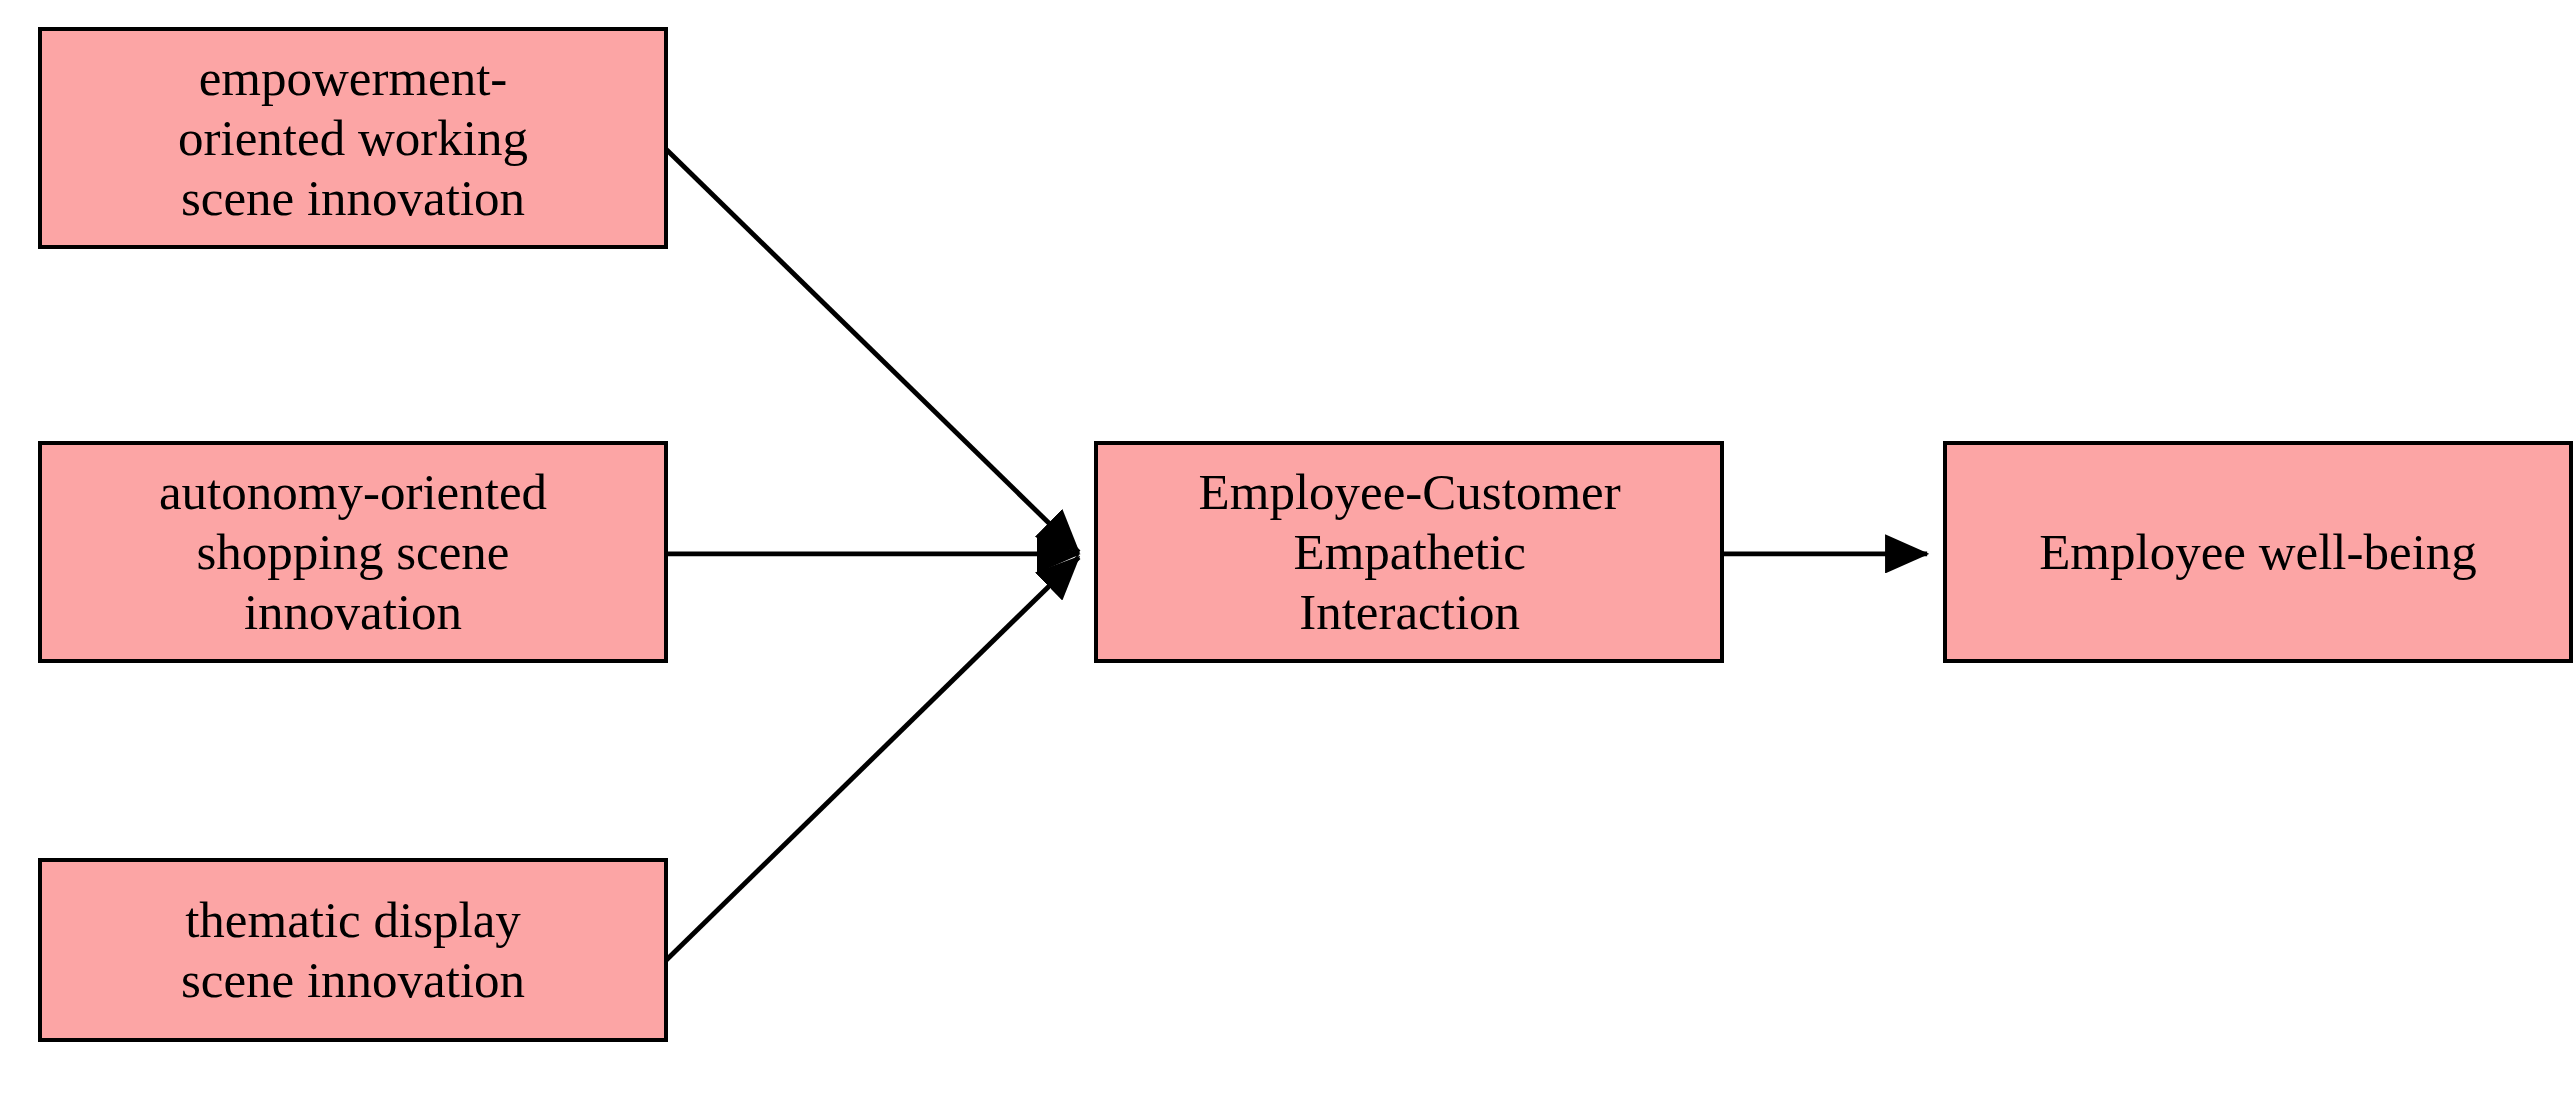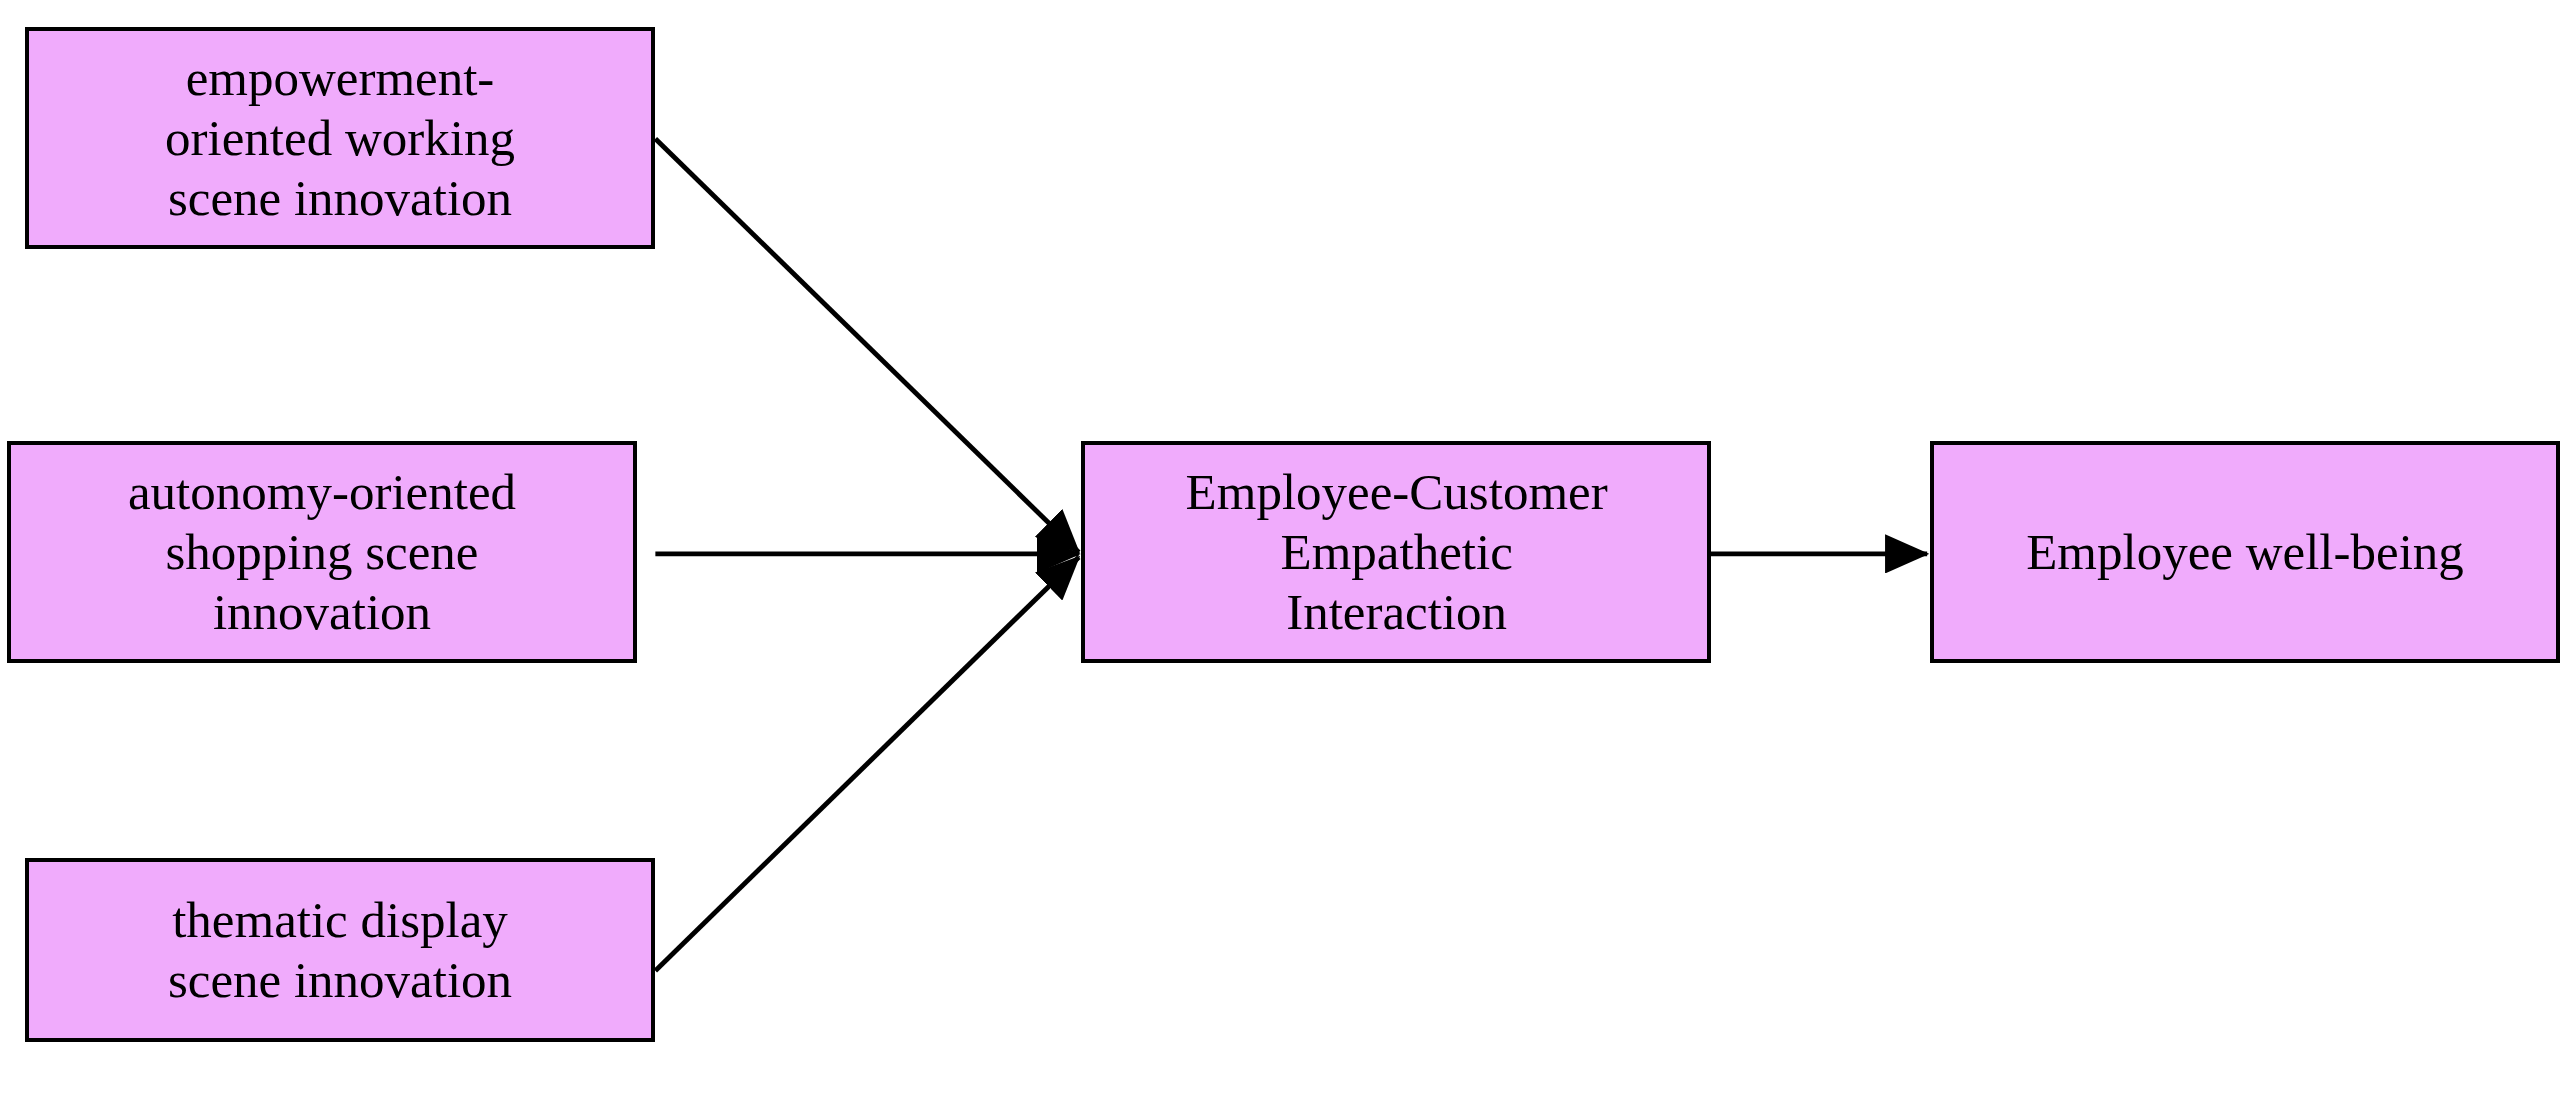--- a/index.html
+++ b/index.html
@@ -20,40 +20,41 @@
     left: 0;
     top: 0;
     width: 2576px;
     height: 1107px;
     pointer-events: none;
   }
   .node {
     position: absolute;
     box-sizing: border-box;
     border: 4.1px solid #000000;
-    background: #f0abfc;
+    background: #fca5a5;
     display: flex;
     align-items: center;
     justify-content: center;
     text-align: center;
     color: #000000;
     line-height: 1.18;
     font-size: 51px;
     padding: 0 14.7px;
     z-index: 2;
+    margin-left: 13px;
   }
   .node-text {
     display: block;
     width: 100%;
     white-space: pre-line;
   }
 
   
   #node-empowerment      { left: 25px;   top: 27px;   width: 630px; height: 222px; }
-  #node-autonomy         { left: 7px;   top: 441px;  width: 630px; height: 222px; }
+  #node-autonomy         { left: 25px;   top: 441px;  width: 630px; height: 222px; }
   #node-thematic         { left: 25px;   top: 858px; width: 630px; height: 184px; }
   #node-interaction      { left: 1081px; top: 441px;  width: 630px; height: 222px; padding-left: 16px; }
   #node-wellbeing        { left: 1930px; top: 441px;  width: 630px; height: 222px; }
 </style>
 </head>
 <body>
 
 <div id="canvas">
 
   <svg id="edges" viewBox="0 0 3157 1357" width="2576" height="1107" xmlns="http://www.w3.org/2000/svg">

